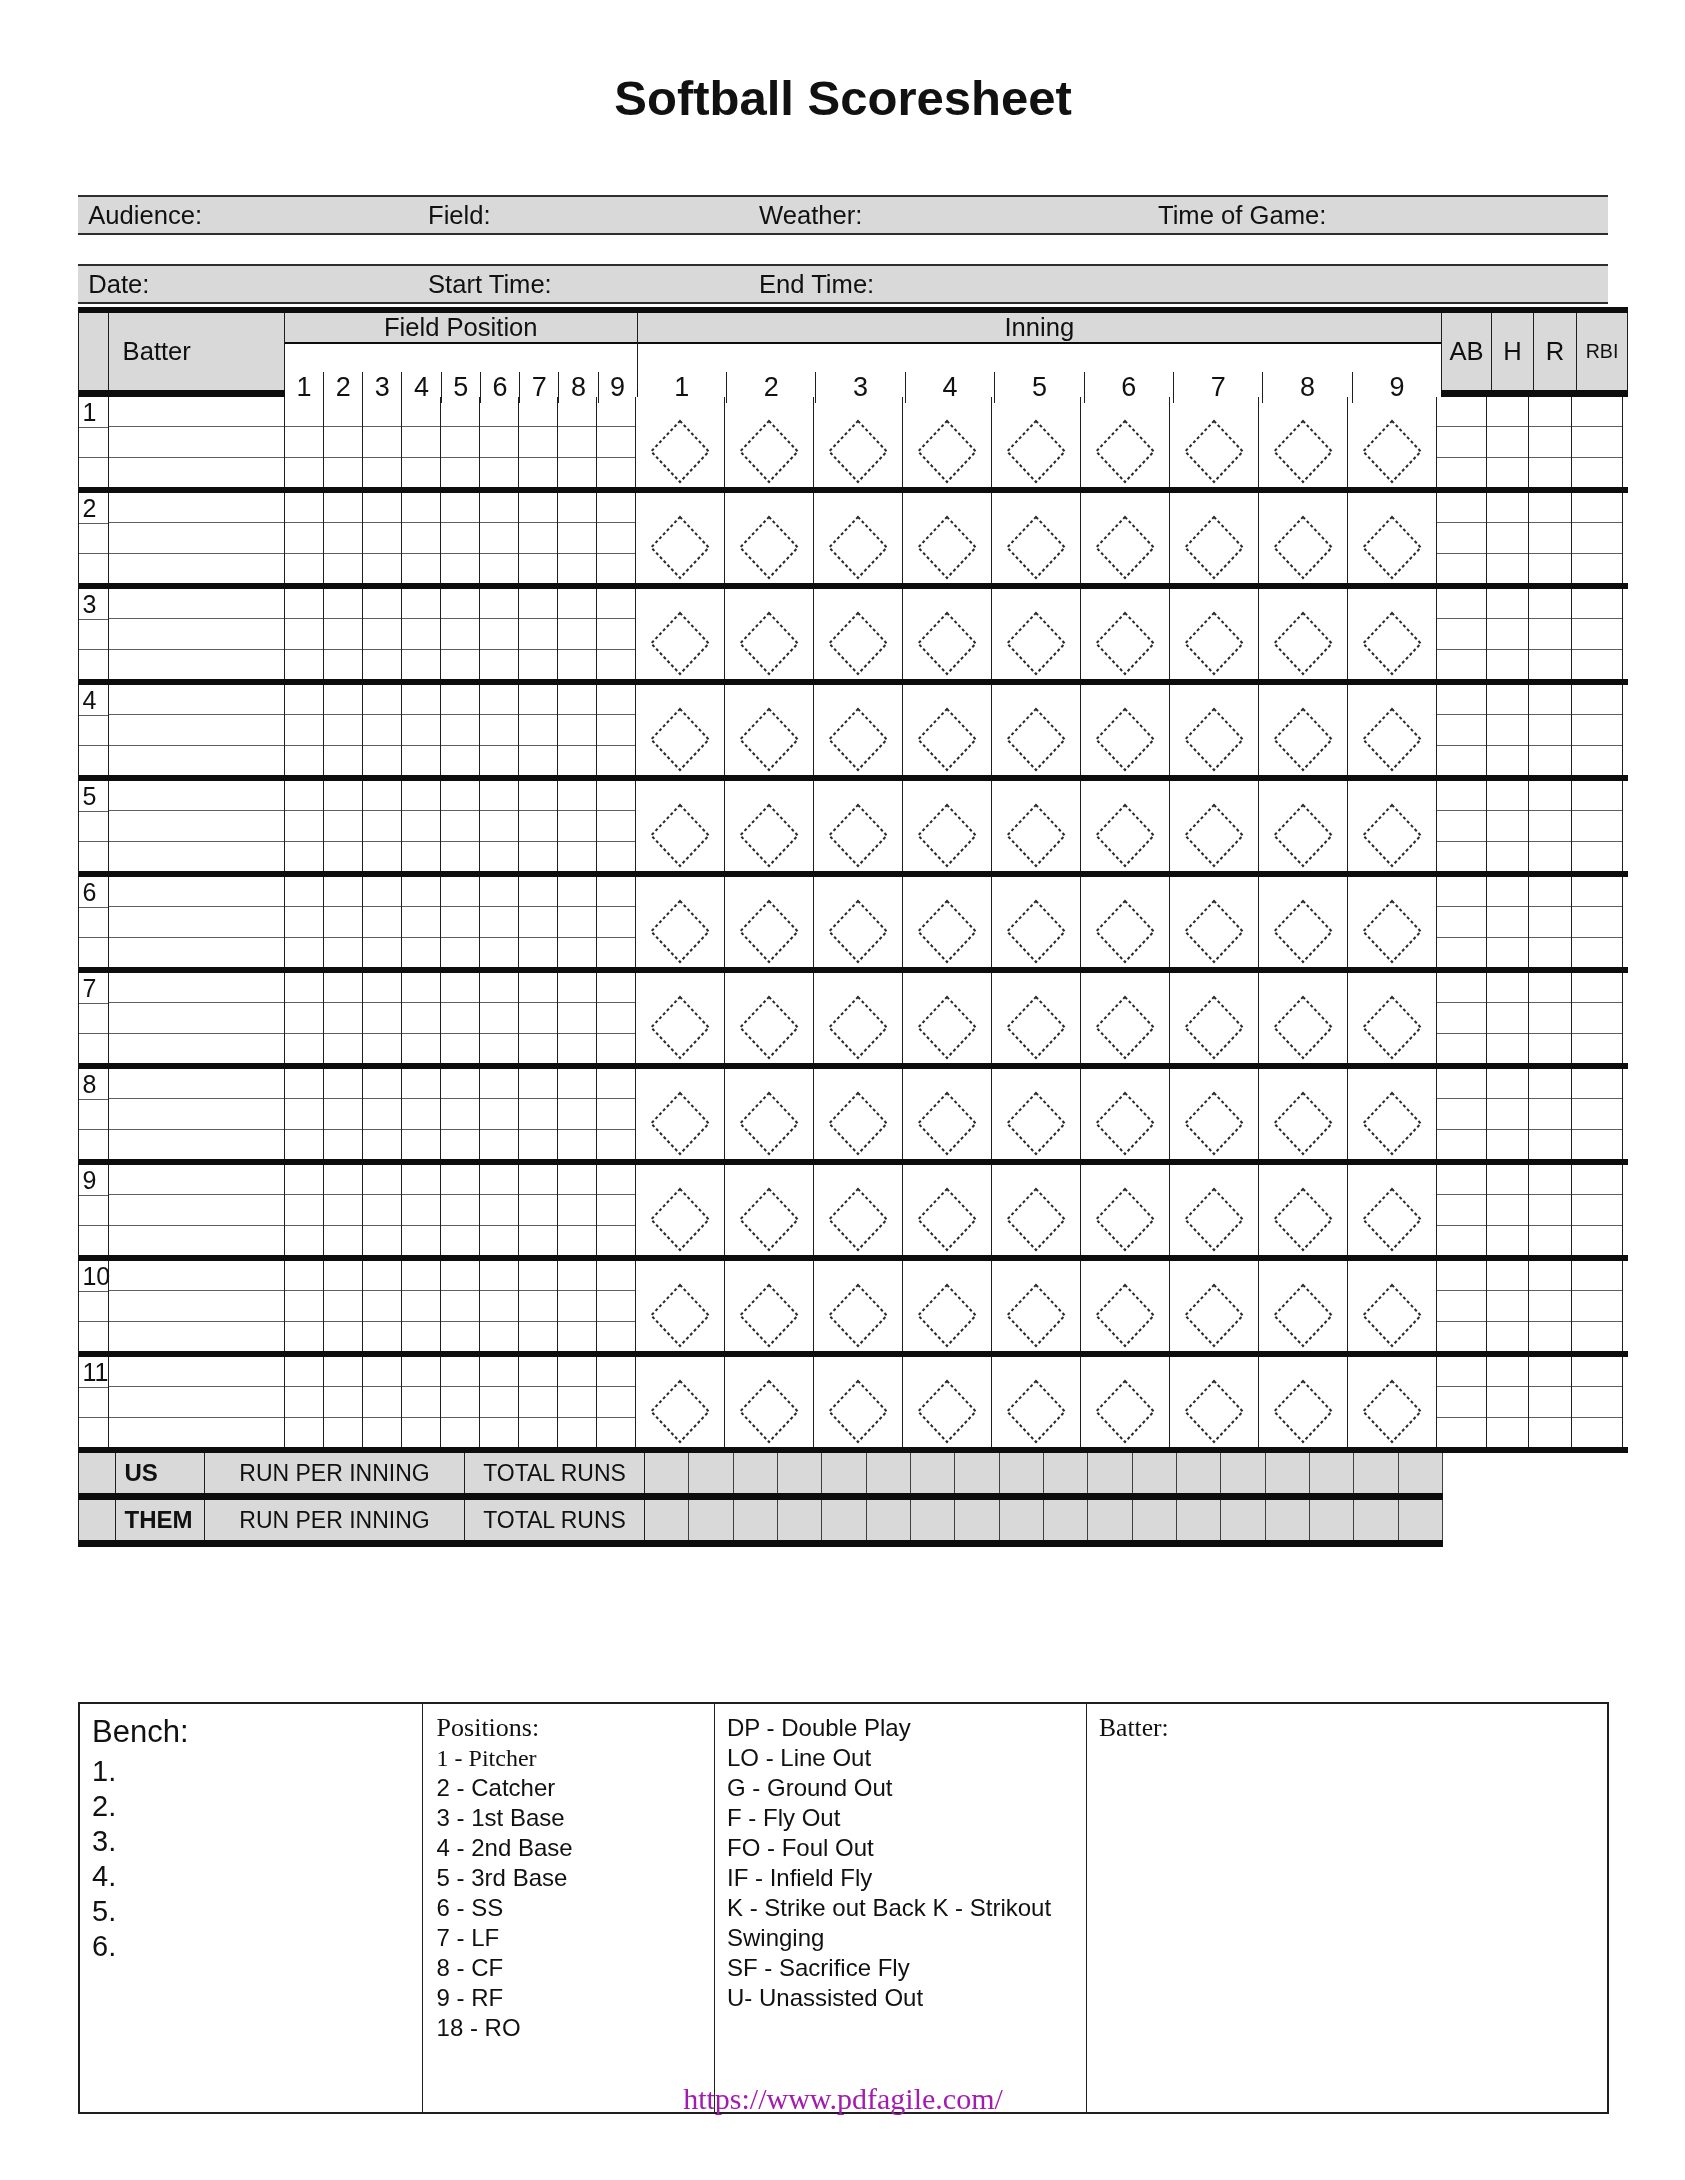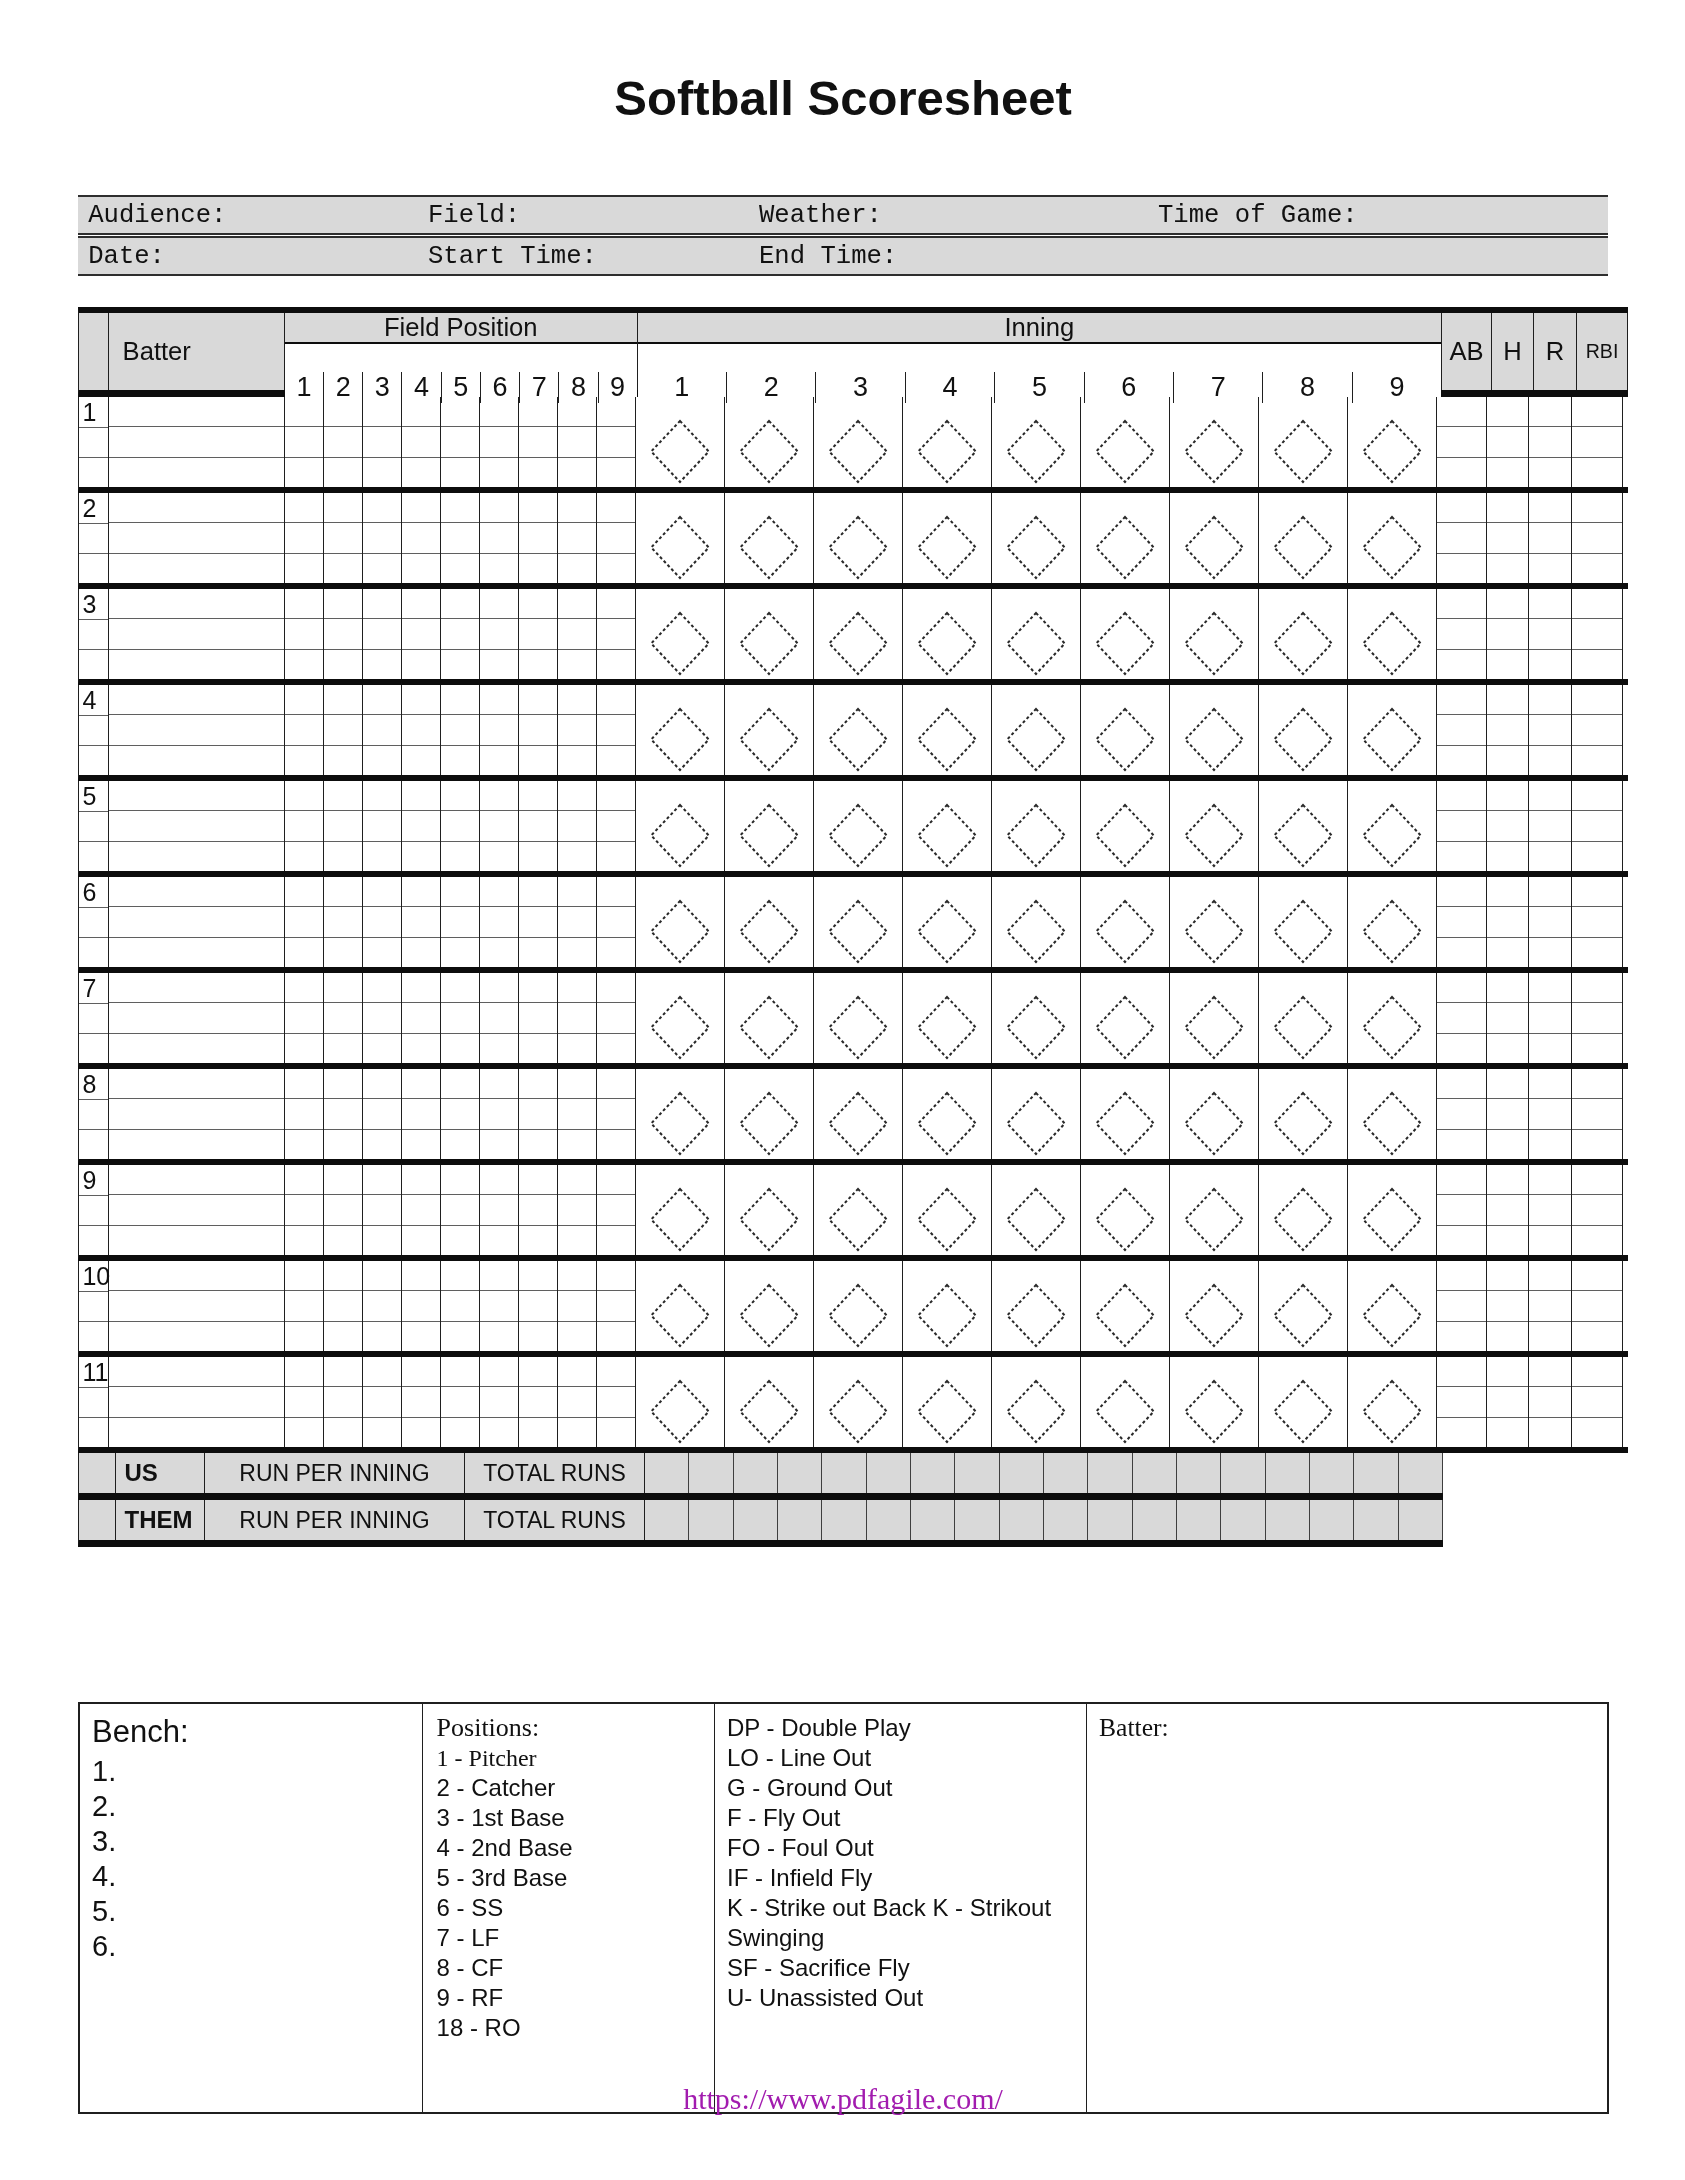--- a/index.html
+++ b/index.html
@@ -20,24 +20,24 @@
   }
   .title{
     position:absolute;top:70px;left:0;width:100%;
     text-align:center;
     font-size:49px;font-weight:700;letter-spacing:0px;
   }
   
   .info-bar{
     position:absolute;left:78px;width:1530px;height:40px;
     background:var(--gray);
-    border-top:2.6px solid #2e2e2e;border-bottom:2.6px solid #2e2e2e;font-family:Liberation Mono, monospace;
+    border-top:2.6px solid #2e2e2e;border-bottom:2.6px solid #2e2e2e;
   }
   .bar1{top:195px;}
-  .bar2{top:236px;}
+  .bar2{top:264px;}
   .info-label{
     position:absolute;top:50%;transform:translateY(-50%);
     font-size:25.6px;white-space:nowrap;
   }
   
   .scoretable{position:absolute;left:78px;top:307px;width:1550px;}
   .thead{
     display:flex;border-top:6px solid var(--thick);
     border-bottom:7.7px solid var(--thick);
     border-left:1.7px solid var(--grid);

